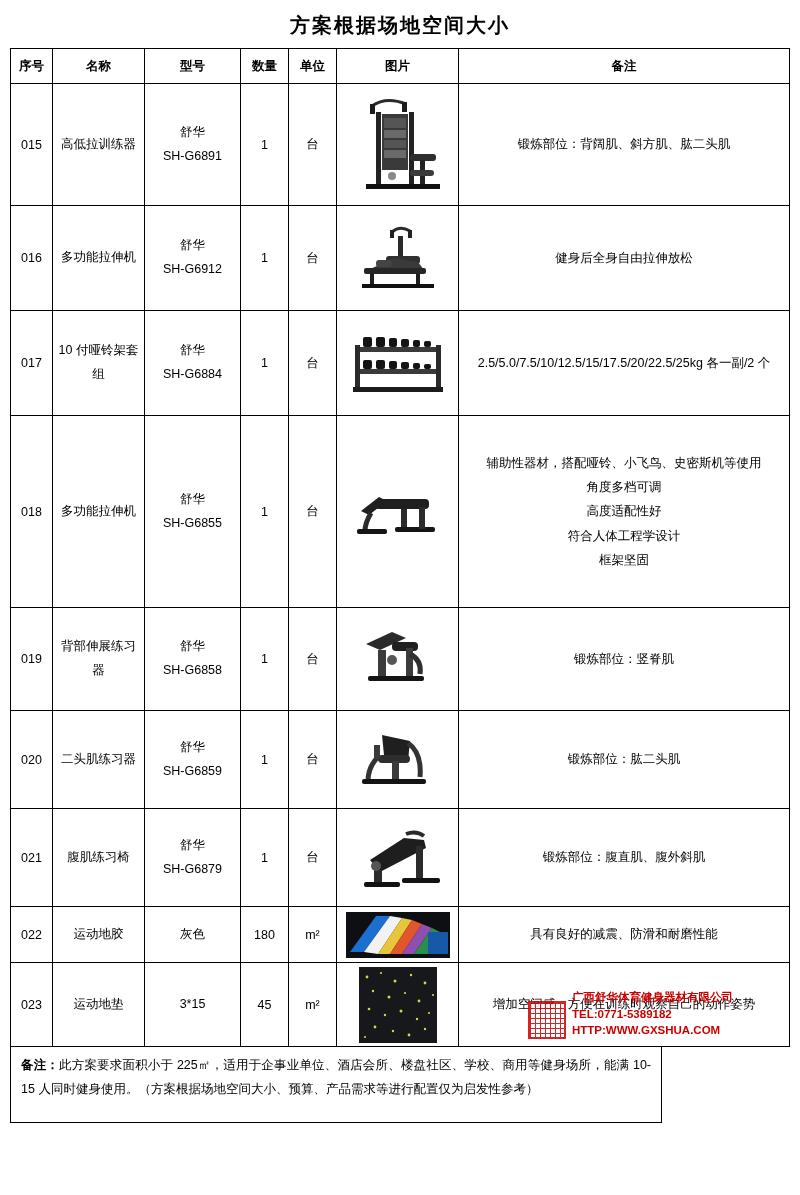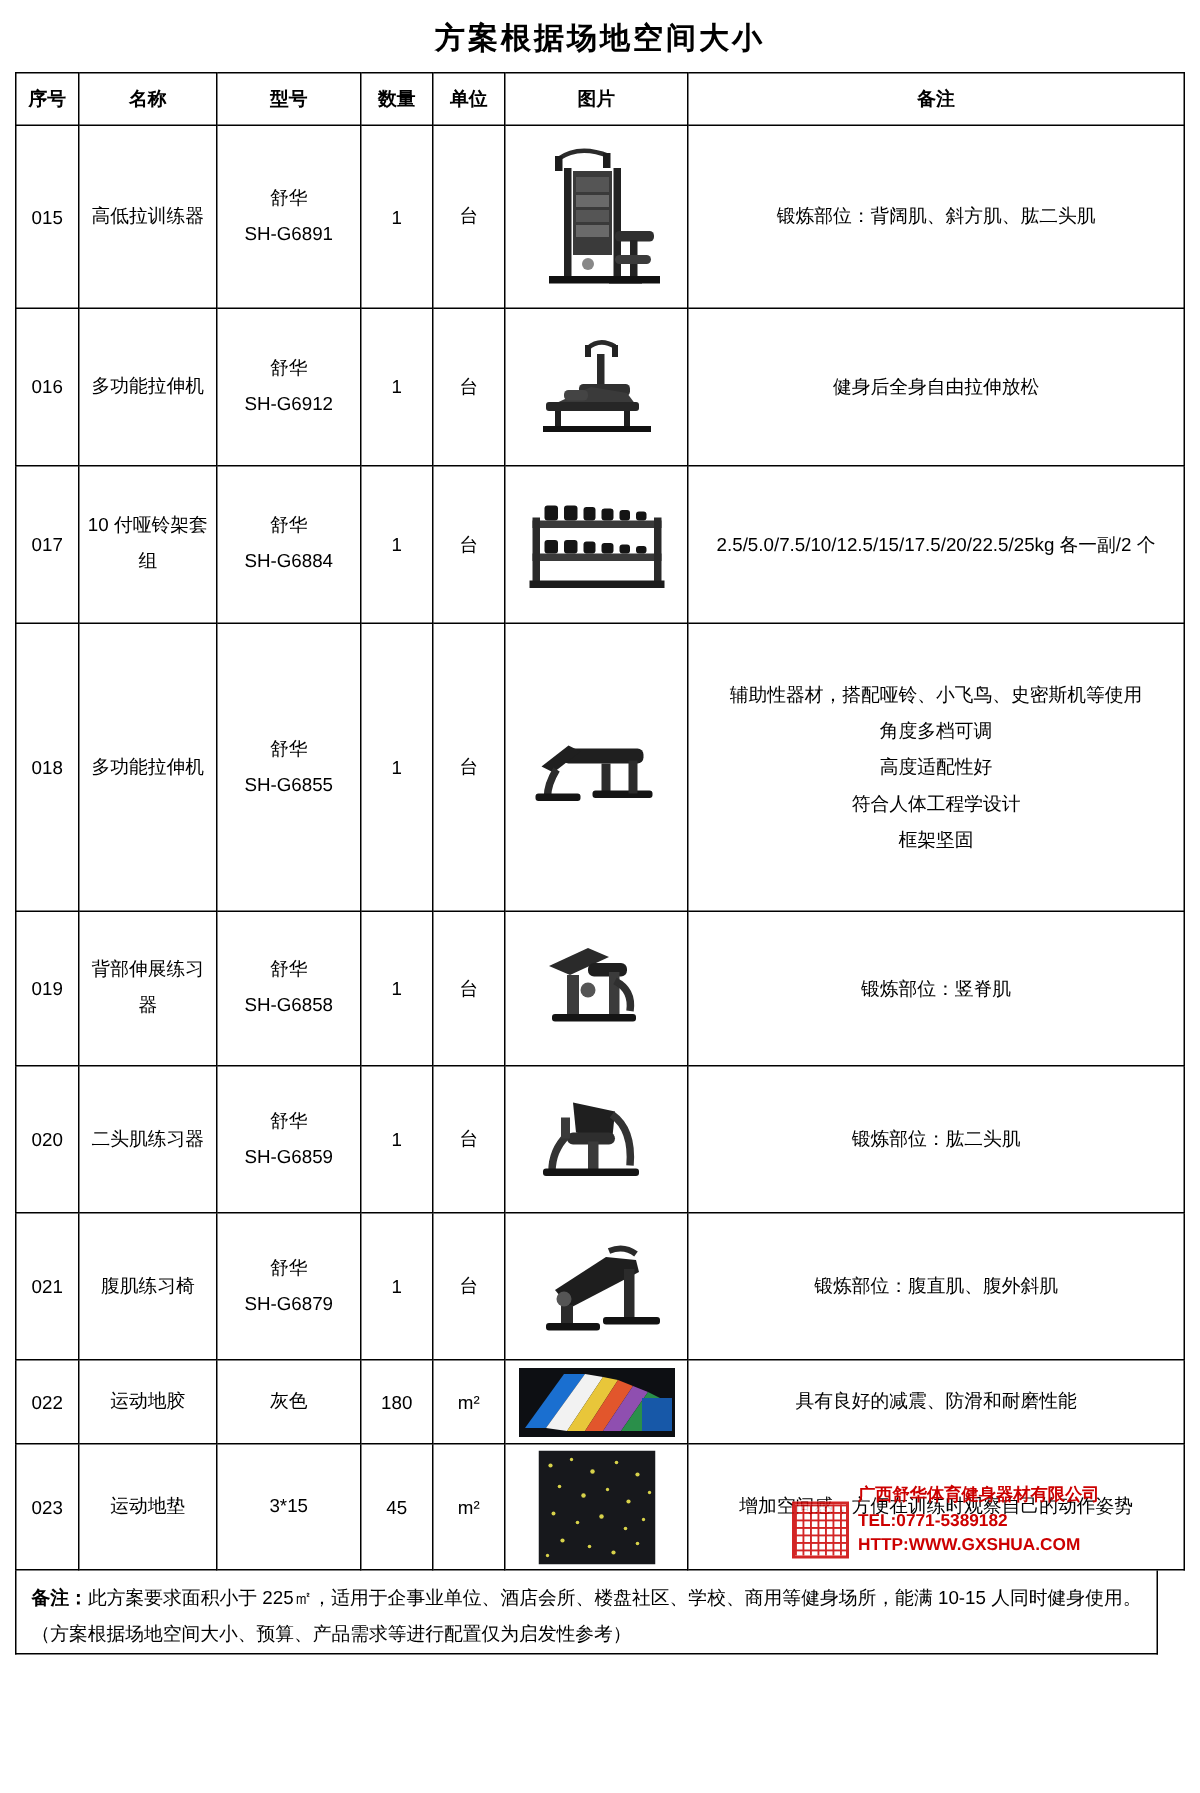--- a/index.html
+++ b/index.html
@@ -71,25 +71,25 @@
     width: 114px;
     height: 100%;
     margin: 0 auto;
     display: flex;
     align-items: center;
     justify-content: center;
   }
   .footer-note {
     border: 1px solid #000;
     border-top: none;
-    width: 762px;
+    width: 652px;
     box-sizing: border-box;
     font-size: 12.5px;
     line-height: 1.95;
-    padding: 6px 10px 0 10px;
+    padding: 6px 10px 20px 10px;
     text-align: justify;
   }
   .footer-note b { font-weight: bold; }
 
   
   .stamp {
     position: absolute;
     left: 528px;
     top: 988px;
     width: 262px;

